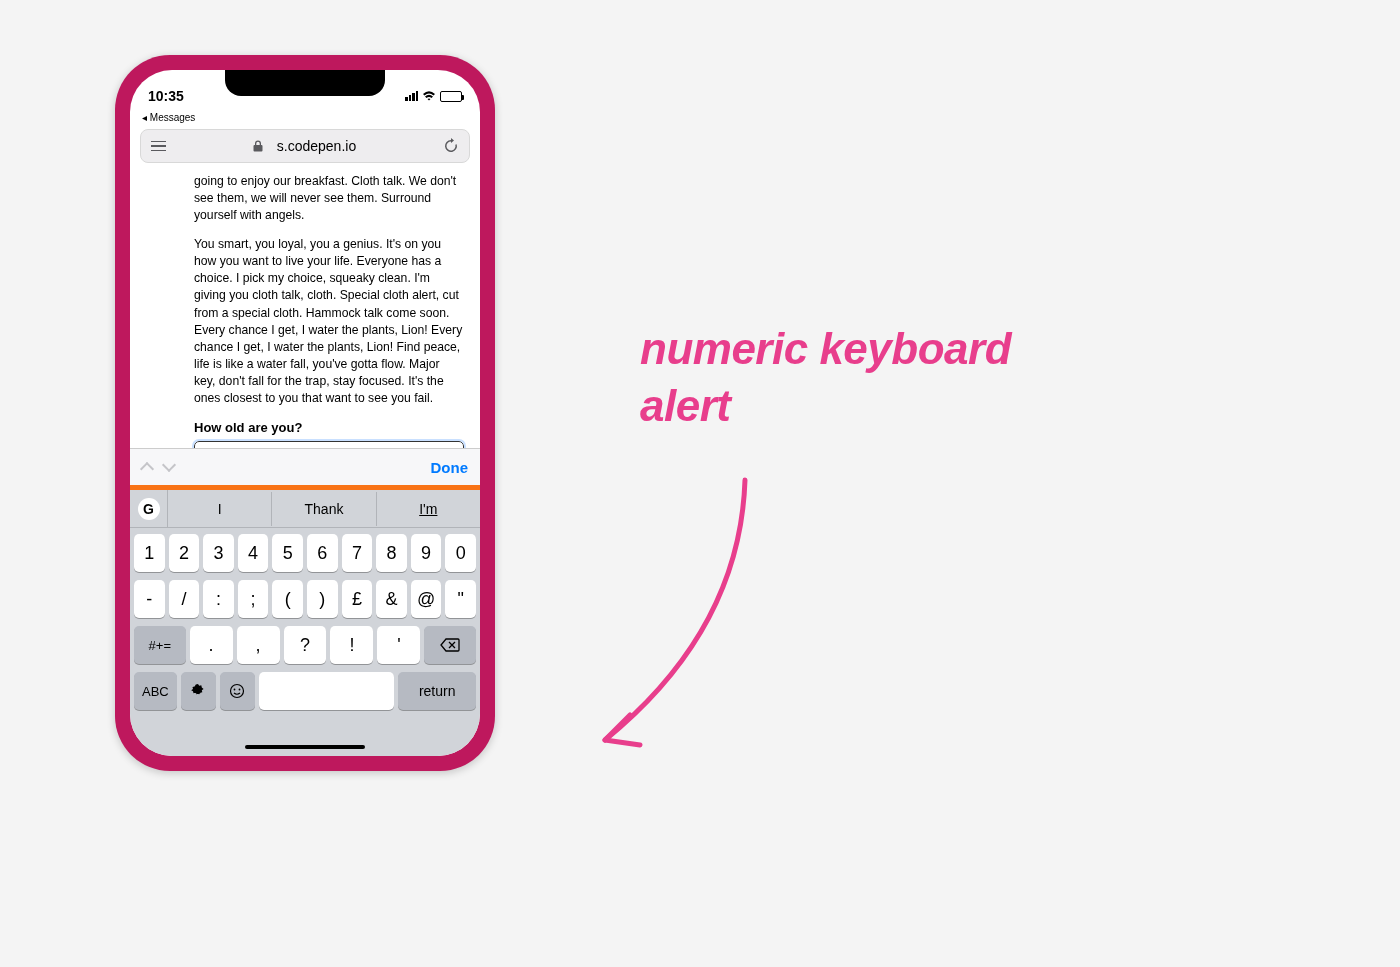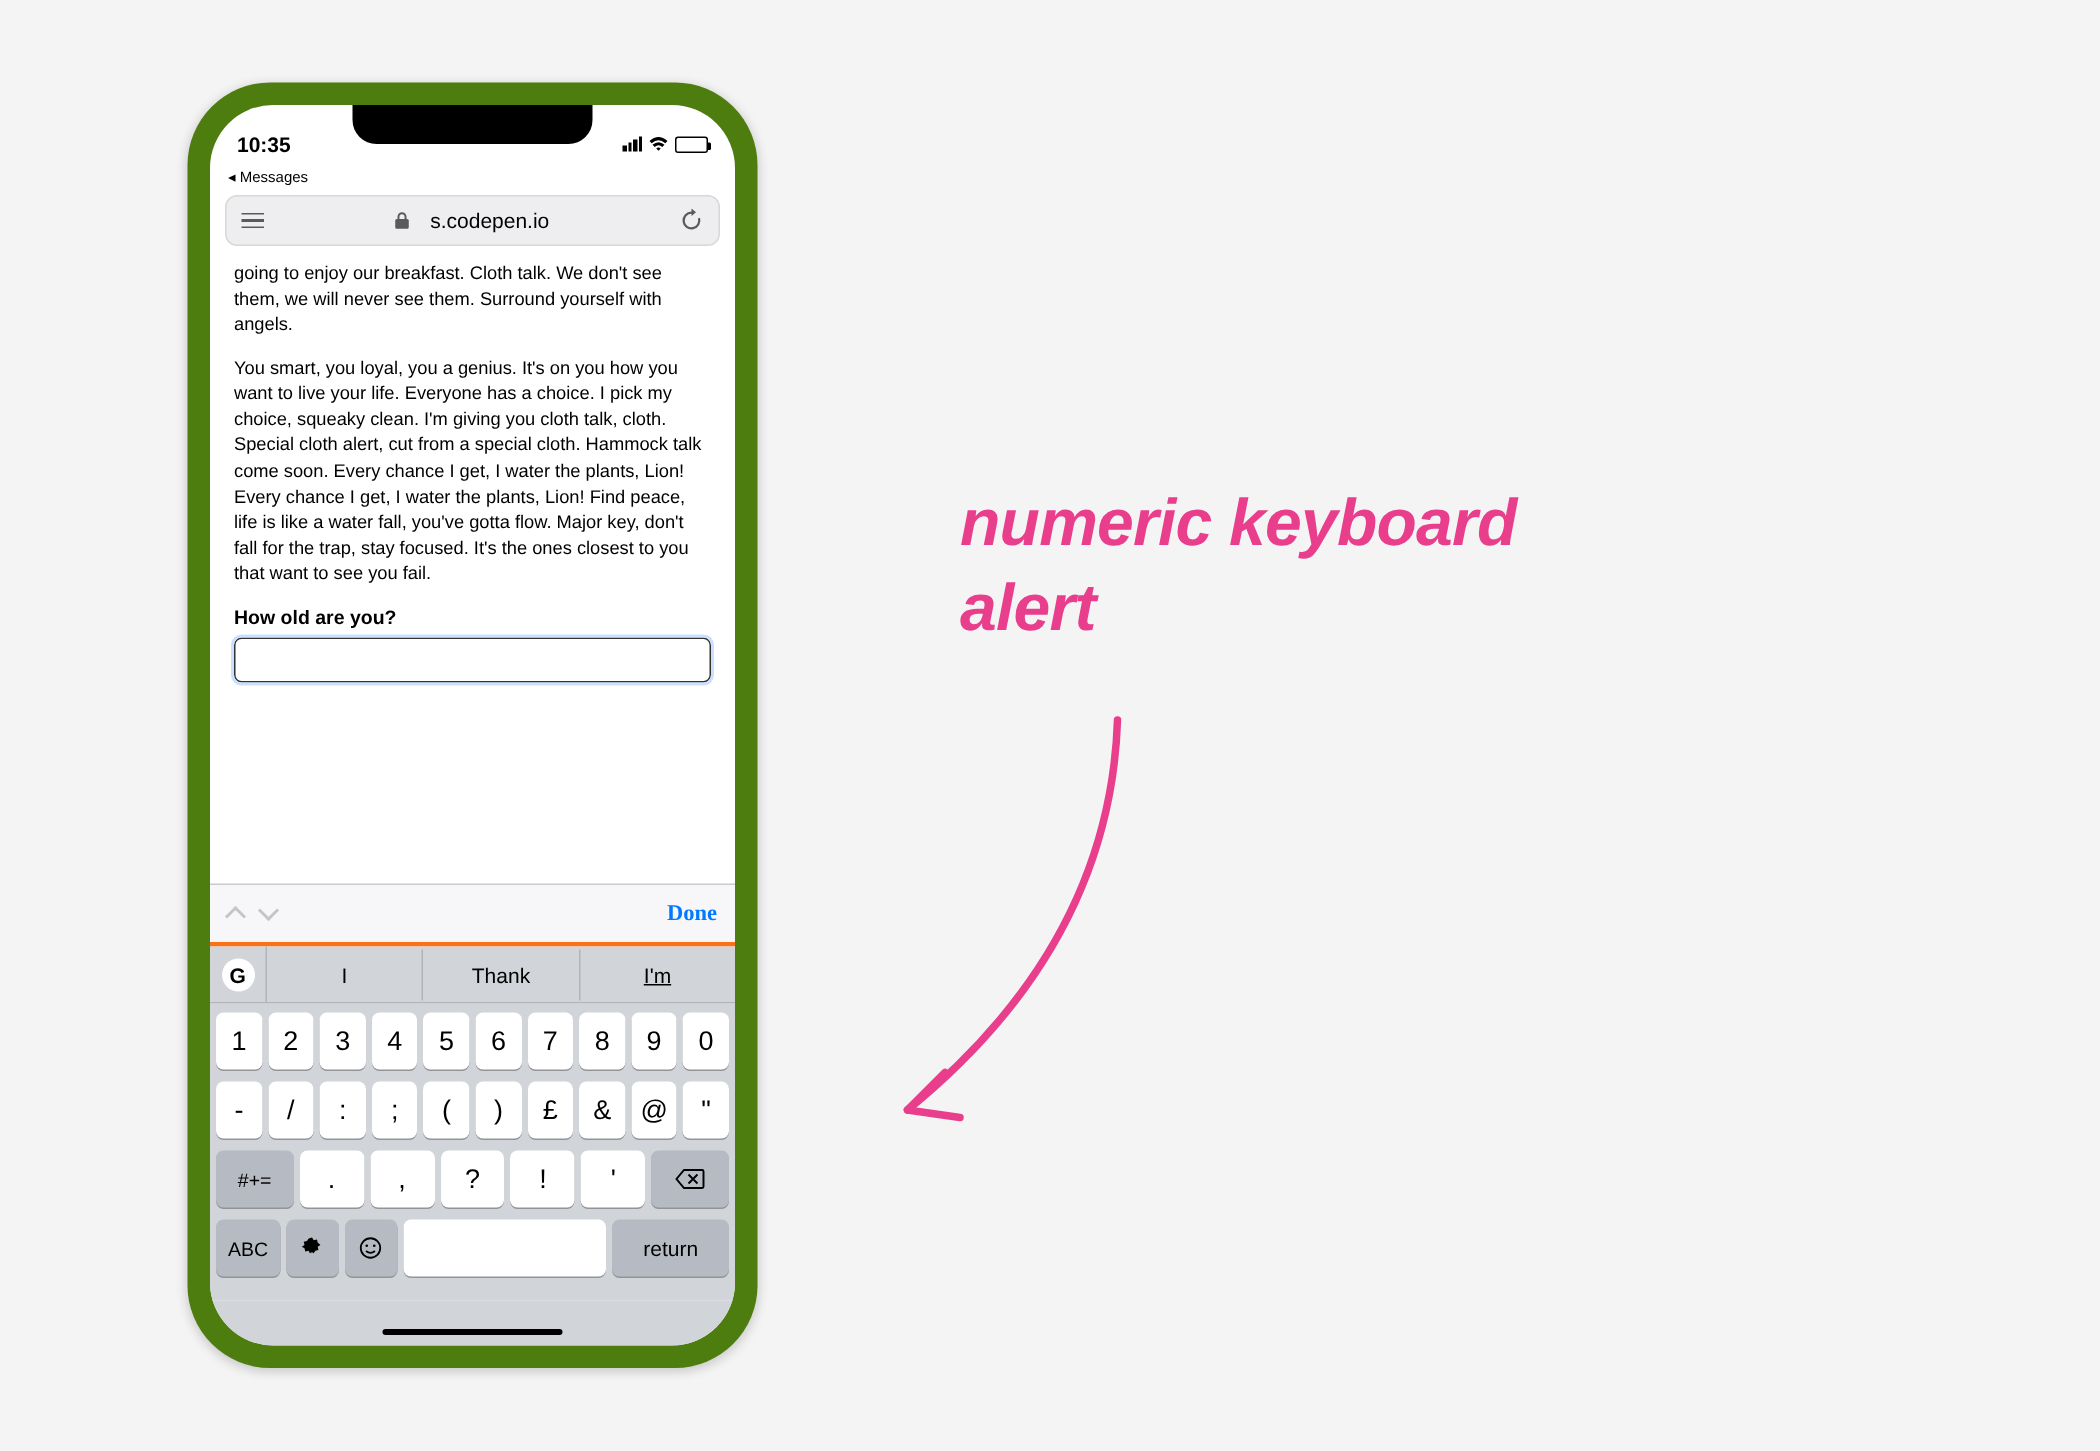--- a/index.html
+++ b/index.html
@@ -4,23 +4,23 @@
 <style>
 * { margin: 0; padding: 0; box-sizing: border-box; }
 body {
   width: 1400px; height: 967px;
   background: #f4f4f4;
   font-family: -apple-system, BlinkMacSystemFont, "Helvetica Neue", Arial, sans-serif;
   position: relative; overflow: hidden;
 }
 .phone {
   position: absolute;
-  left: 125px; top: 55px;
-  width: 380px; height: 857px;
-  background: #4d7c0f;
+  left: 115px; top: 55px;
+  width: 380px; height: 716px;
+  background: #be185d;
   border-radius: 55px;
   padding: 15px;
   box-shadow: 0 2px 8px rgba(0,0,0,0.2);
 }
 .screen {
   width: 100%; height: 100%;
   background: #fff;
   border-radius: 42px;
   overflow: hidden;
   position: relative;
@@ -48,39 +48,39 @@
   height: 34px;
   display: flex; align-items: center; justify-content: space-between;
   padding: 0 10px;
   font-size: 13px;
 }
 .url-area { display: flex; align-items: center; gap: 14px; font-size: 14px; }
 .content {
   flex: 1; padding: 4px 16px 10px;
   font-size: 12.2px; line-height: 1.4;
   overflow: hidden;
+  margin-left: 48px;
 }
 .content p { margin-bottom: 12px; }
 .form-label { font-weight: 700; font-size: 13px; margin-top: 4px; display: block; }
 .form-input {
   width: 100%; height: 30px;
   border: 1.5px solid #333;
   border-radius: 5px;
   margin-top: 4px;
   padding: 4px 6px;
   font-size: 13px;
   outline: 2px solid #c9e0ff;
   outline-offset: 0;
 }
 .kbd-accessory {
   height: 42px; background: #f7f7f9;
-  border-top: 1px solid #ccc; border-bottom: 3px solid #f97316;
+  border-top: 1px solid #ccc; border-bottom: 5px solid #f97316;
   display: flex; align-items: center; justify-content: space-between;
   padding: 16px 12px;
-  font-family: Liberation Serif, serif;
 }
 .kbd-arrows { display: flex; gap: 12px; }
 .kbd-done { color: #007aff; font-weight: 600; font-size: 15px; }
 .kbd-suggestion-bar {
   height: 38px; background: #d1d4d9;
   display: flex; align-items: center;
   border-bottom: 1px solid #b1b4b9;
 }
 .gicon {
   width: 38px; height: 38px; display: flex; align-items: center; justify-content: center;

